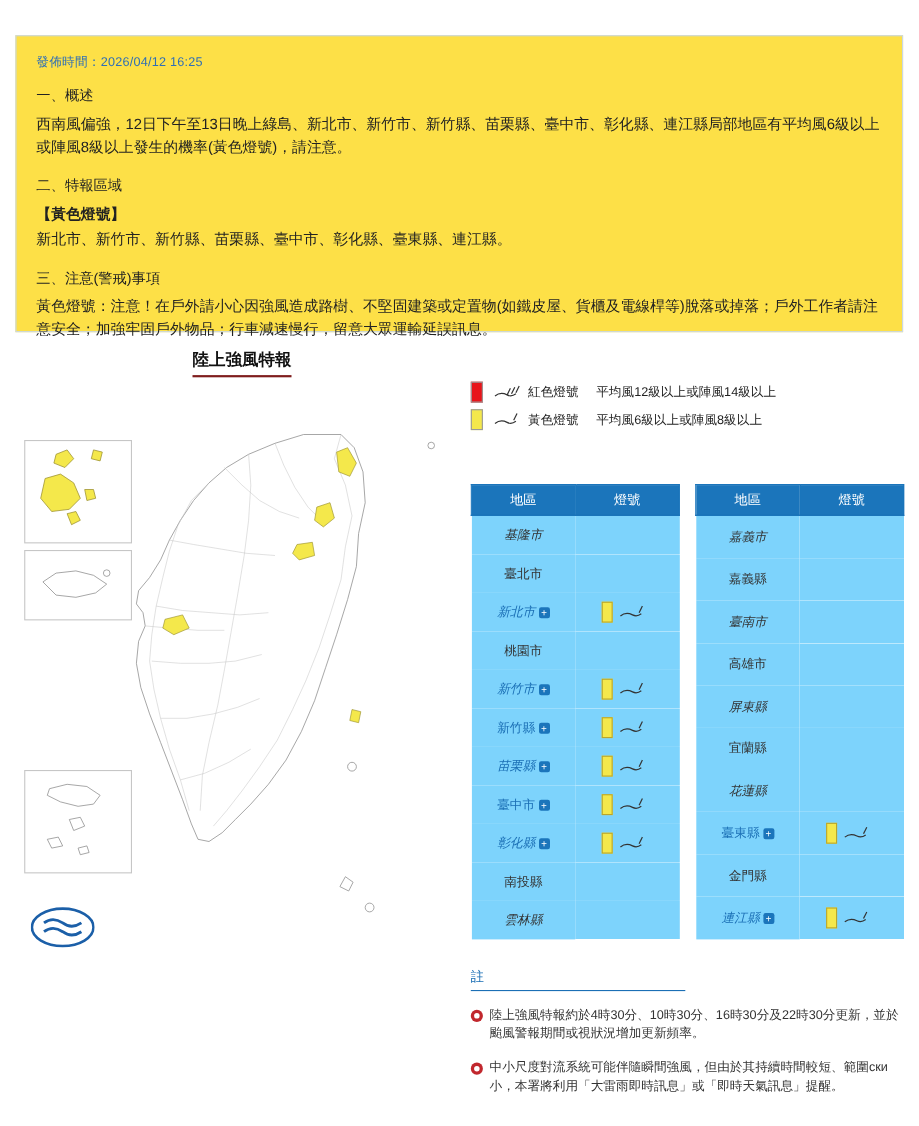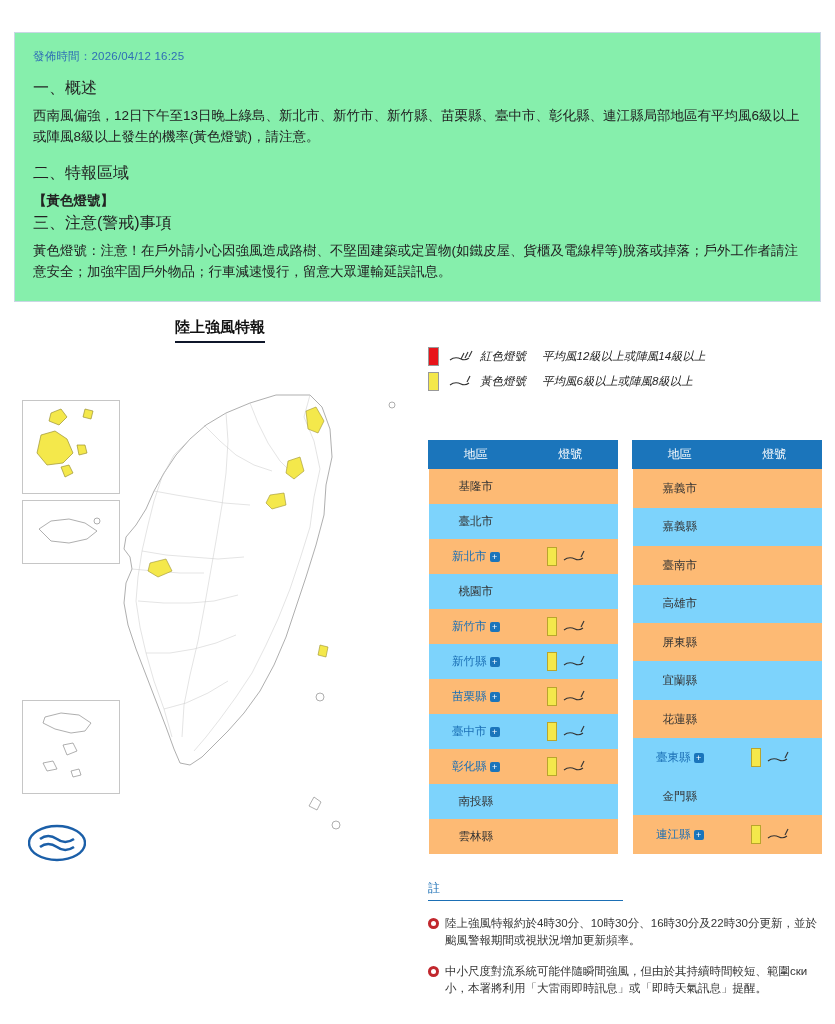--- a/index.html
+++ b/index.html
@@ -7,59 +7,59 @@
     width:835px;height:1024px;
     background:#ffffff;
     font-family:"Liberation Sans","DejaVu Sans",sans-serif;
     color:#333;
     position:relative;
     overflow:hidden;
   }
   
   .notice-box{
     position:absolute;left:14px;top:32px;width:807px;height:270px;
-    border:1px solid #c9d7e4;background:#86efac;
+    border:1px solid #c9d7e4;background:#fde047;
     box-sizing:border-box;padding:16px 18px 10px 18px;
   }
   .issue-time{
     color:#2f6fb5;font-size:11.5px;margin-bottom:14px;letter-spacing:.2px;
   }
   .sec-head{
-    font-size:16px;color:#222;margin:0 0 6px 0;
+    font-size:13px;color:#222;margin:0 0 6px 0;
   }
   .sec-body{
     font-size:13.5px;line-height:21px;color:#222;margin:0 0 16px 0;
   }
   .sec-sub{
     font-size:13.5px;line-height:21px;color:#222;margin:0 0 2px 0;font-weight:bold;
   }
   
   .main-title-wrap{
     position:absolute;left:150px;top:318px;width:140px;text-align:center;
   }
   .main-title{
     font-size:15px;color:#111;font-weight:bold;padding-bottom:4px;
-    border-bottom:2px solid #0f172a;display:inline-block;
+    border-bottom:2px solid #7f1d1d;display:inline-block;
   }
   
   .map-area{
     position:absolute;left:14px;top:345px;width:400px;height:520px;
   }
   .inset{
     position:absolute;border:1px solid #c6c6c6;background:#fff;
   }
   #inset-penghu{left:8px;top:55px;width:96px;height:92px;}
   #inset-matsu{left:8px;top:155px;width:96px;height:62px;}
   #inset-kinmen{left:8px;top:355px;width:96px;height:92px;}
   .cwb-logo{
     position:absolute;left:14px;top:478px;width:58px;height:40px;
   }
   
   .legend{
-    position:absolute;left:428px;top:344px;width:400px;font-style:italic;
+    position:absolute;left:428px;top:344px;width:400px;
   }
   .legend-row{
     display:flex;align-items:center;height:25px;font-size:11.5px;color:#222;
   }
   .legend-swatch{
     width:9px;height:17px;margin-right:9px;border:1px solid #999;
   }
   .legend-icon{width:26px;height:16px;margin-right:6px;}
   .legend-name{width:62px;}
   .legend-desc{white-space:nowrap;}
@@ -72,21 +72,21 @@
   .tbl th{
     background:#1b75bb;color:#ffffff;font-weight:normal;height:25px;font-size:12px;
     border:1px solid #1b75bb;
   }
   .tbl th.c1{width:96px;}
   .tbl th.c2{width:94px;}
   .tbl td{
     height:33px;border:none;text-align:center;color:#333;vertical-align:middle;
   }
   .tbl tr.alt td{background:#7dd3fc;}
-  .tbl tr.plain td{background:#fdba74;}
+  .tbl tr.plain td{background:#7dd3fc;font-style:italic;}
   .city-link{color:#1b6fb5;}
   .plus{
     display:inline-block;width:10px;height:10px;line-height:10px;
     background:#1b75bb;color:#fff;font-size:9px;text-align:center;
     border-radius:2px;margin-left:3px;vertical-align:middle;
   }
   .sig-cell{position:relative;}
   .sig-wrap{display:flex;align-items:center;justify-content:center;gap:5px;}
   .sig-bar{width:8px;height:17px;border:1px solid #b9a52c;}
   
@@ -111,20 +111,21 @@
 </style>
 </head>
 <body>
 
 <div class="notice-box">
   <div class="issue-time">發佈時間：2026/04/12 16:25</div>
   <div class="sec-head">一、概述</div>
   <div class="sec-body">西南風偏強，12日下午至13日晚上綠島、新北市、新竹市、新竹縣、苗栗縣、臺中市、彰化縣、連江縣局部地區有平均風6級以上或陣風8級以上發生的機率(黃色燈號)，請注意。</div>
   <div class="sec-head">二、特報區域</div>
   <div class="sec-sub">【黃色燈號】</div>
+  <div class="sec-body">新北市、新竹市、新竹縣、苗栗縣、臺中市、彰化縣、臺東縣、連江縣。</div>
   <div class="sec-head">三、注意(警戒)事項</div>
   <div class="sec-body">黃色燈號：注意！在戶外請小心因強風造成路樹、不堅固建築或定置物(如鐵皮屋、貨櫃及電線桿等)脫落或掉落；戶外工作者請注意安全；加強牢固戶外物品；行車減速慢行，留意大眾運輸延誤訊息。</div>
 </div>
 
 <div class="main-title-wrap">
   <span class="main-title">陸上強風特報</span>
 </div>
 
 <div class="map-area">
 

